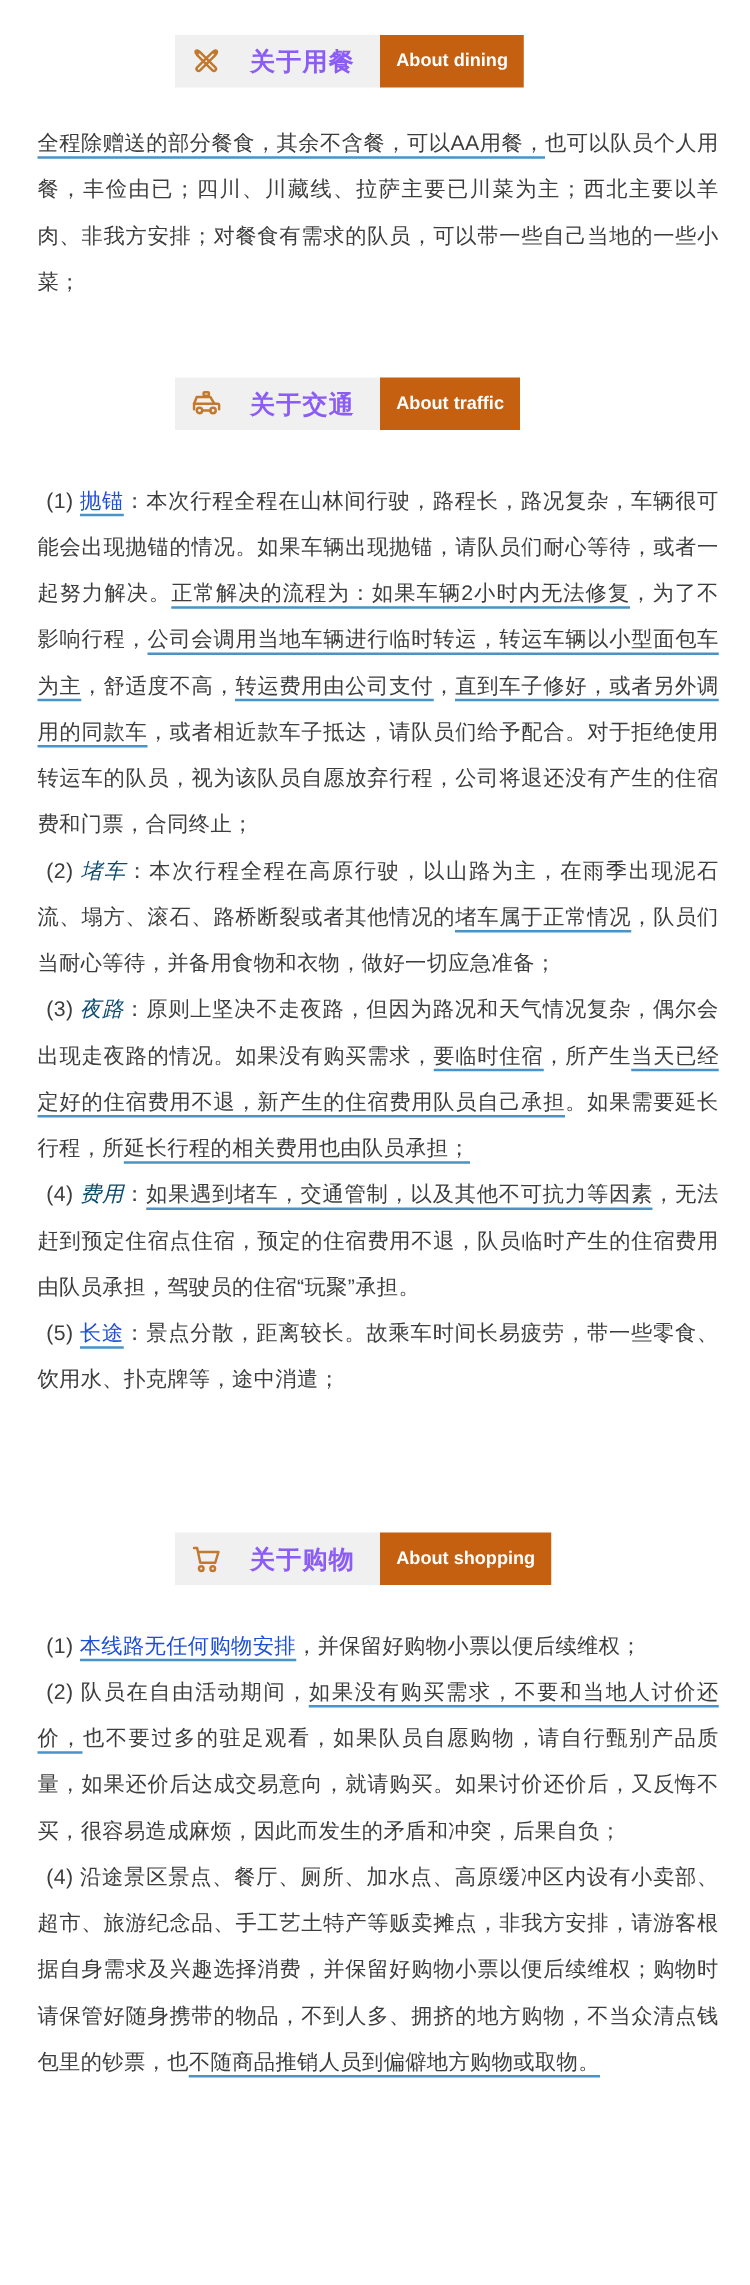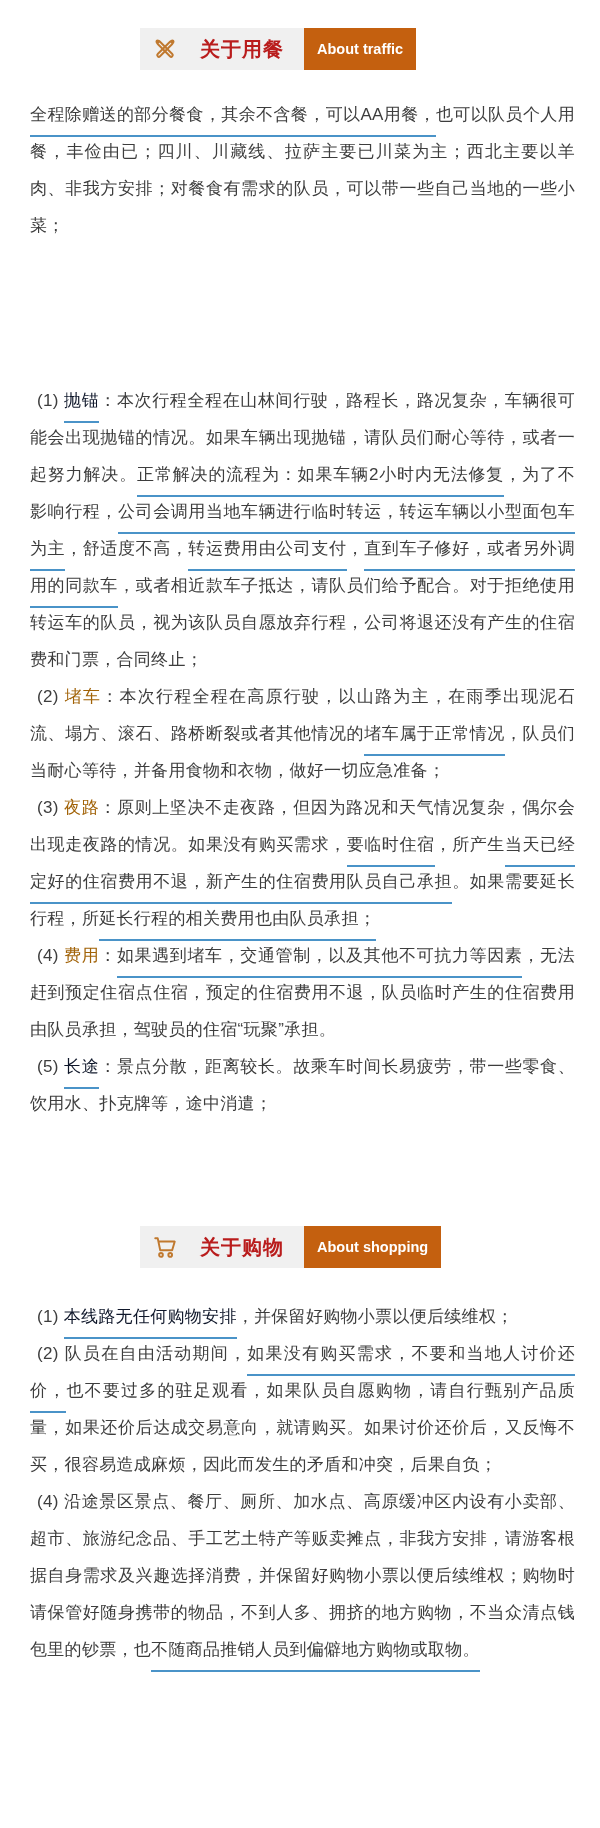--- a/index.html
+++ b/index.html
@@ -10,39 +10,39 @@
     -webkit-font-smoothing:antialiased;
   }
   .page{padding:28px 25px 30px 30px;box-sizing:border-box;}
 
   
   .hdr{display:flex;width:max-content;margin-left:110px;height:42px;}
   .hdr-left{
     background:#f0f0f0;display:flex;align-items:center;
     padding:0 20px 0 12px;gap:22px;
   }
-  .hdr-title{font-size:20px;font-weight:bold;color:#b91c1c;letter-spacing:1px;white-space:nowrap;}
+  .hdr-title{font-size:20px;font-weight:bold;color:#8b5cf6;letter-spacing:1px;white-space:nowrap;}
   .hdr-badge{
     background:#c4600f;color:#ffffff;display:flex;align-items:center;
     padding:0 13px;font-size:14.5px;font-weight:bold;white-space:nowrap;
   }
   .icon{display:flex;align-items:center;}
   .icon svg{width:26px;height:26px;}
 
   
   .sec-body{margin:0;}
   .para{
     margin:0;font-size:17px;line-height:37px;color:#3d3d3d;
     text-align:justify;letter-spacing:0.3px;
   }
-  .seg{padding-bottom:11px;}
+  .seg{padding-bottom:1px;}
   .seg.n{}
   .seg.u{border-bottom:2px solid #4a93c8;}
-  .seg.b{color:#a16207;}
-  .seg.bu{color:#0f172a;border-bottom:2px solid #4a93c8;}
+  .seg.b{color:#0c4a6e;font-style:italic;}
+  .seg.bu{color:#1d4ed8;border-bottom:2px solid #4a93c8;}
 
   
   .sec-dining .sec-body{margin-top:26px;}
   .sec-traffic{margin-top:58px;}
   .sec-traffic .sec-body{margin-top:38px;}
   .sec-shopping{margin-top:104px;}
   .sec-shopping .sec-body{margin-top:30px;}
   .sec-comm{margin-top:26px;}
 </style>
 </head>
@@ -56,29 +56,43 @@
         <span class="icon">
           <svg viewBox="0 0 24 24" fill="none" stroke="#c0792f" stroke-width="1.8" stroke-linecap="round">
             <rect x="10.5" y="2.5" width="3" height="19" rx="1.5" transform="rotate(45 12 12)"></rect>
             <rect x="10.5" y="2.5" width="3" height="19" rx="1.5" transform="rotate(-45 12 12)"></rect>
             <circle cx="5.2" cy="5.2" r="1.1"></circle>
             <circle cx="18.8" cy="5.2" r="1.1"></circle>
           </svg>
         </span>
         <span class="hdr-title">关于用餐</span>
       </span>
-      <span class="hdr-badge">About traffic</span>
+      <span class="hdr-badge">About dining</span>
     </div>
     <div class="sec-body">
         <p class="para"><span class="seg u">全程除赠送的部分餐食，其余不含餐，可以AA用餐，</span><span class="seg n">也可以队员个人用餐，丰俭由已；四川、川藏线、拉萨主要已川菜为主；西北主要以羊肉、非我方安排；对餐食有需求的队员，可以带一些自己当地的一些小菜；</span></p>
       </div>
   </section>
 
   <section class="sec sec-traffic">
     <div class="hdr">
+      <span class="hdr-left">
+        <span class="icon">
+          <svg viewBox="0 0 24 24" fill="none" stroke="#c0792f" stroke-width="1.8" stroke-linecap="round" stroke-linejoin="round">
+            <path d="M3 16v-4l2-5h10l3 5h2.5a1 1 0 0 1 1 1v3"></path>
+            <path d="M3 12h15"></path>
+            <circle cx="7" cy="17" r="2"></circle>
+            <circle cx="17" cy="17" r="2"></circle>
+            <path d="M9 17h6"></path>
+            <rect x="10" y="3.5" width="4" height="2.5" rx="0.8"></rect>
+          </svg>
+        </span>
+        <span class="hdr-title">关于交通</span>
+      </span>
+      <span class="hdr-badge">About traffic</span>
     </div>
     <div class="sec-body">
         <p class="para" style="text-indent: 7px;"><span class="seg n">(1) </span><span class="seg bu">抛锚</span><span class="seg n">：本次行程全程在山林间行驶，路程长，路况复杂，车辆很可能会出现抛锚的情况。如果车辆出现抛锚，请队员们耐心等待，或者一起努力解决。</span><span class="seg u">正常解决的流程为：如果车辆2小时内无法修复</span><span class="seg n">，为了不影响行程，</span><span class="seg u">公司会调用当地车辆进行临时转运，转运车辆以小型面包车为主</span><span class="seg n">，舒适度不高，</span><span class="seg u">转运费用由公司支付</span><span class="seg n">，</span><span class="seg u">直到车子修好，或者另外调用的同款车</span><span class="seg n">，或者相近款车子抵达，请队员们给予配合。对于拒绝使用转运车的队员，视为该队员自愿放弃行程，公司将退还没有产生的住宿费和门票，合同终止；</span></p>
         <p class="para" style="text-indent: 7px;"><span class="seg n">(2) </span><span class="seg b">堵车</span><span class="seg n">：本次行程全程在高原行驶，以山路为主，在雨季出现泥石流、塌方、滚石、路桥断裂或者其他情况的</span><span class="seg u">堵车属于正常情况</span><span class="seg n">，队员们当耐心等待，并备用食物和衣物，做好一切应急准备；</span></p>
         <p class="para" style="text-indent: 7px;"><span class="seg n">(3) </span><span class="seg b">夜路</span><span class="seg n">：原则上坚决不走夜路，但因为路况和天气情况复杂，偶尔会出现走夜路的情况。如果没有购买需求，</span><span class="seg u">要临时住宿</span><span class="seg n">，所产生</span><span class="seg u">当天已经定好的住宿费用不退，新产生的住宿费用队员自己承担</span><span class="seg n">。如果需要延长行程，所</span><span class="seg u">延长行程的相关费用也由队员承担；</span></p>
         <p class="para" style="text-indent: 7px;"><span class="seg n">(4) </span><span class="seg b">费用</span><span class="seg n">：</span><span class="seg u">如果遇到堵车，交通管制，以及其他不可抗力等因素</span><span class="seg n">，无法赶到预定住宿点住宿，预定的住宿费用不退，队员临时产生的住宿费用由队员承担，驾驶员的住宿“玩聚”承担。</span></p>
         <p class="para" style="text-indent: 7px;"><span class="seg n">(5) </span><span class="seg bu">长途</span><span class="seg n">：景点分散，距离较长。故乘车时间长易疲劳，带一些零食、饮用水、扑克牌等，途中消遣；</span></p>
       </div>
   </section>
 

